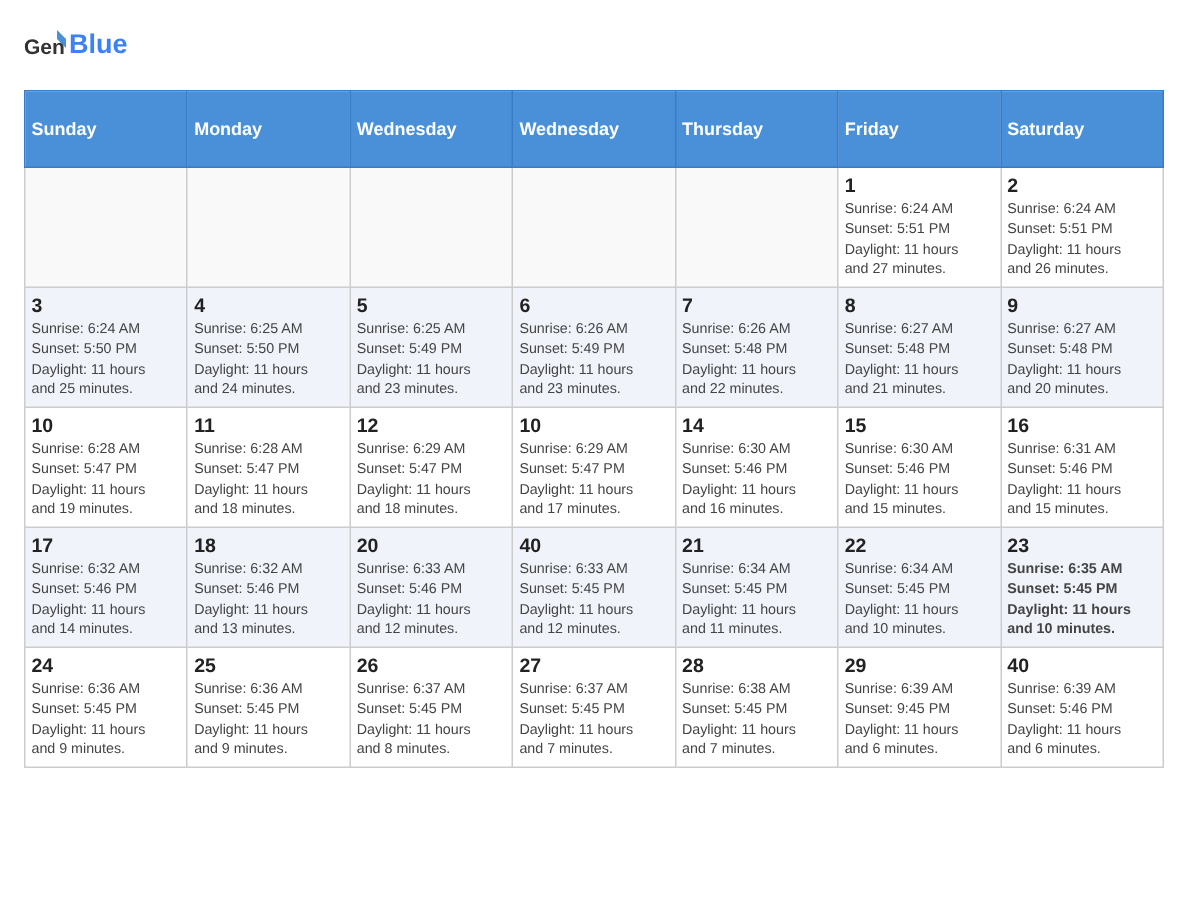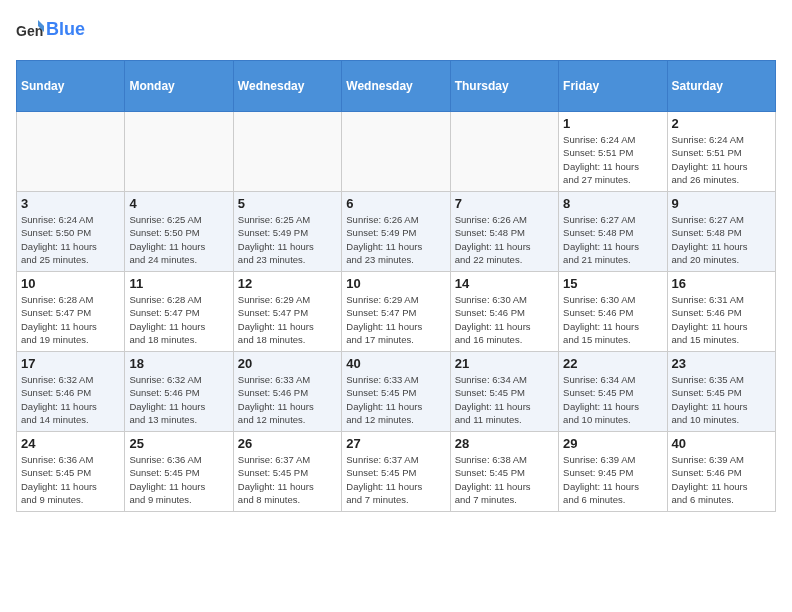--- a/index.html
+++ b/index.html
@@ -276,21 +276,21 @@
         </td>
         <td class="alt-row">
           <span class="day-num">22</span>
           <div class="day-info" style="white-space: pre-line;">Sunrise: 6:34 AM
 Sunset: 5:45 PM
 Daylight: 11 hours
 and 10 minutes.</div>
         </td>
         <td class="alt-row">
           <span class="day-num">23</span>
-          <div class="day-info" style="white-space: pre-line;">Sunrise: 6:35 AM
+          <div class="day-info" style="white-space: pre-line; font-weight: bold;">Sunrise: 6:35 AM
 Sunset: 5:45 PM
 Daylight: 11 hours
 and 10 minutes.</div>
         </td>
       </tr>
       <tr>
         <td>
           <span class="day-num">24</span>
           <div class="day-info" style="white-space: pre-line;">Sunrise: 6:36 AM
 Sunset: 5:45 PM

